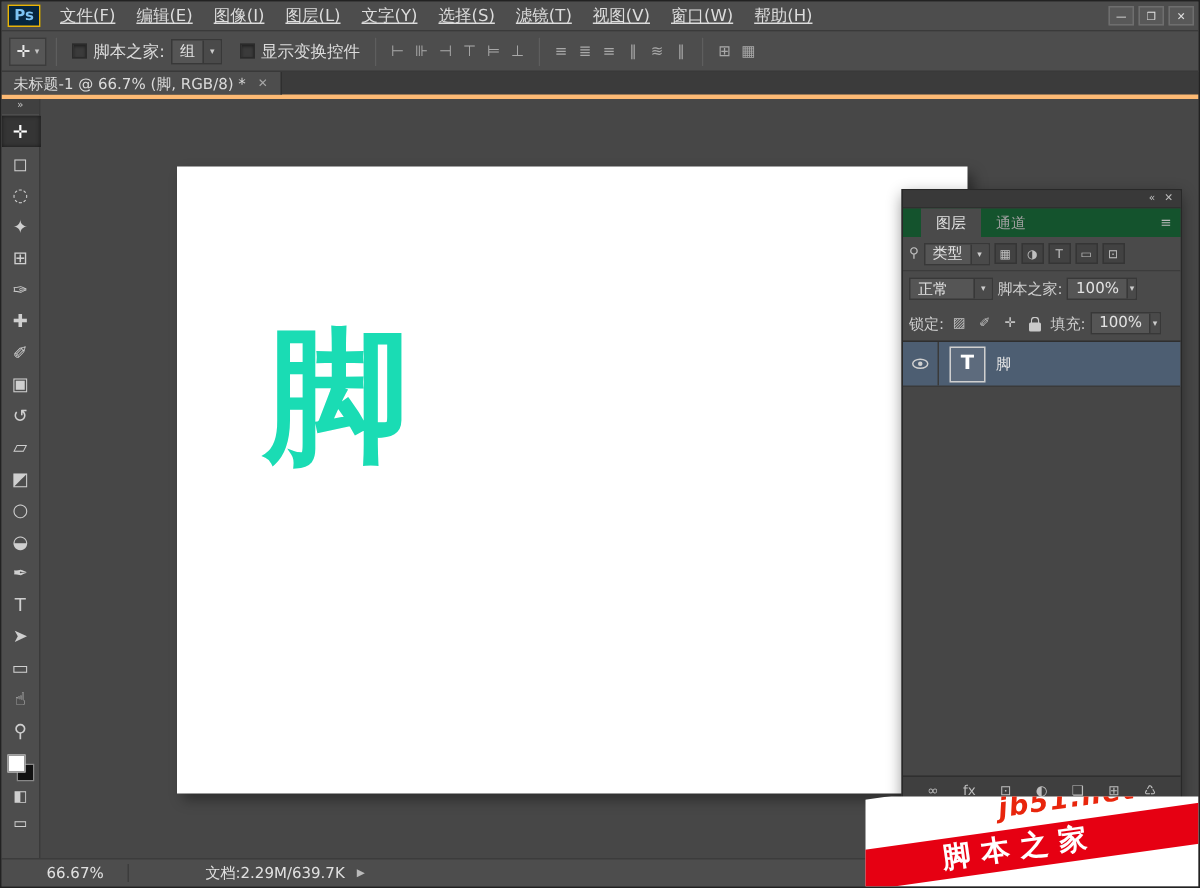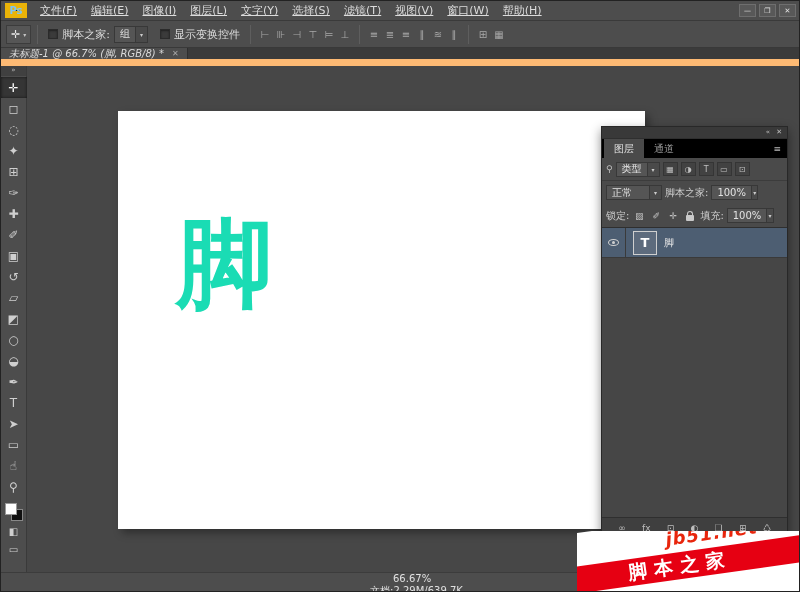--- a/index.html
+++ b/index.html
@@ -10,21 +10,21 @@
     font-family:"DejaVu Sans","Liberation Sans",sans-serif;
     font-size:11px; color:#dcdcdc;
     border:1px solid #222;
   }
   
   .menubar { position:absolute; top:0; left:0; right:0; height:20px;
     background:#4d4d4d; border-bottom:1px solid #3a3a3a;
     display:flex; align-items:center; }
   .ps-logo { width:22px; height:15px; margin:0 6px 0 4px; background:#06263f;
     color:#7ec3f2; font-weight:bold; font-size:10px; display:flex;
-    align-items:center; justify-content:center; border:7px solid #eab308; }
+    align-items:center; justify-content:center; border:1px solid #eab308; }
   .menu-item { padding:0 7px; height:100%; display:flex; align-items:center; cursor:default;text-decoration:underline; }
   .mb-spacer { flex:1; }
   .win-btn { width:17px; height:13px; margin-right:3px; background:#585858;
     border:1px solid #6e6e6e; color:#e0e0e0; font-size:7px; display:flex;
     align-items:center; justify-content:center; }
   
   .optionsbar { position:absolute; top:20px; left:0; right:0; height:27px;
     background:#4d4d4d; border-bottom:1px solid #393939;
     display:flex; align-items:center; padding-left:5px; }
   .tool-preset { display:inline-flex; align-items:center; gap:3px;
@@ -37,22 +37,22 @@
   .opt-label { margin-right:4px; color:#dcdcdc; }
   .dd { height:17px; background:#555; border:1px solid #383838; display:inline-flex;
     align-items:center; font-size:10px; color:#e2e2e2; }
   .dd .dd-text { padding:0 5px; white-space:nowrap; }
   .dd .dd-btn { width:12px; align-self:stretch; background:#4a4a4a;
     border-left:1px solid #383838; display:flex; align-items:center;
     justify-content:center; font-size:6px; color:#ccc; }
   .obar-icon { font-size:10px; color:#a9a9a9; width:16px; text-align:center; }
   
   .tabbar { position:absolute; top:47px; left:0; right:0; height:18px;
-    background:#3b3b3b; border-bottom:7px solid #fdba74;
-    display:flex; align-items:stretch;font-style:italic; }
+    background:#3b3b3b; border-bottom:3px solid #fdba74;
+    display:flex; align-items:stretch; }
   .doc-tab { display:inline-flex; align-items:center; gap:8px; padding:0 8px;
     background:#4d4d4d; border-right:1px solid #2f2f2f; font-size:10px; color:#dadada; }
   .tab-close { font-size:8px; color:#a8a8a8; }
   
   .workspace { position:absolute; top:65px; bottom:19px; left:0; right:0; background:#474747; }
   
   .toolbox { position:absolute; top:0; bottom:0; left:0; width:26px;
     background:#4d4d4d; border-right:1px solid #3a3a3a;
     display:flex; flex-direction:column; align-items:center; }
   .tb-expand { width:100%; height:10px; background:#404040; color:#bbb;
@@ -71,21 +71,21 @@
     background:#fff; box-shadow:4px 4px 8px rgba(0,0,0,.35); z-index:1; }
   .canvas-text { position:absolute; left:58px; top:104px; font-size:97px;
     line-height:1; font-weight:bold; color:#1adcb4; }
   
   .layers-panel { position:absolute; left:600px; top:125px; width:187px; height:412px;
     background:#4a4a4a; border:1px solid #282828; z-index:5;
     box-shadow:0 4px 10px rgba(0,0,0,.45); font-size:10px; }
   .lp-titlebar { height:12px; background:#393939; border-bottom:1px solid #2f2f2f;
     display:flex; align-items:center; justify-content:flex-end; gap:6px; padding:0 5px; }
   .lp-tbicon { font-size:7px; color:#bdbdbd; line-height:1; }
-  .lp-tabs { height:19px; background:#000000; display:flex; align-items:center; padding-left:2px; }
+  .lp-tabs { height:19px; background:#14532d; display:flex; align-items:center; padding-left:12px; }
   .lp-tab { padding:3px 10px; color:#9f9f9f; }
   .lp-tab.active { background:#4a4a4a; color:#e2e2e2; }
   .lp-menu { margin-left:auto; padding-right:6px; font-size:9px; color:#bbb; }
   .lp-row { height:23px; display:flex; align-items:center; gap:3px; padding:0 4px;
     background:#4a4a4a; }
   .lp-filter { border-bottom:1px solid #3c3c3c; }
   .lp-search { font-size:9px; color:#c0c0c0; }
   .dd-sm { height:15px; }
   .lp-ficon { width:15px; height:14px; background:#424242; border:1px solid #353535;
     color:#c0c0c0; font-size:8px; display:inline-flex; align-items:center; justify-content:center; }
@@ -116,21 +116,21 @@
   .layer-name { color:#e8e8e8; }
   .layer-name.italic { font-style:italic; }
   .layer-lock { margin-left:auto; margin-right:10px; }
   .lp-bottom { position:absolute; bottom:0; left:0; right:0; height:20px;
     background:#3f3f3f; border-top:1px solid #2f2f2f; display:flex;
     align-items:center; justify-content:space-evenly; }
   .lp-bicon { font-size:9px; color:#bdbdbd; }
   
   .statusbar { position:absolute; bottom:0; left:0; right:0; height:19px;
     background:#4d4d4d; border-top:1px solid #3c3c3c; display:flex;
-    align-items:center; font-size:10px; color:#e0e0e0; z-index:2;flex-direction:column; }
+    align-items:center; font-size:10px; color:#e0e0e0; z-index:2; }
   .sb-zoom { margin-left:30px; min-width:44px; }
   .sb-div { width:1px; height:12px; background:#3c3c3c; margin:0 10px; }
   .sb-doc { margin-right:8px;margin-left:41px; }
   .sb-arrow { font-size:7px; color:#bbb; }
   
   .watermark { position:absolute; right:0; bottom:0; width:222px; height:60px;
     overflow:hidden; z-index:60; }
   .wm-rot { position:absolute; right:-22px; bottom:-36px; width:280px; height:108px;
     transform:rotate(-8deg); }
   .wm-white { position:absolute; top:0; left:0; width:100%; height:100%; background:#fff; }

